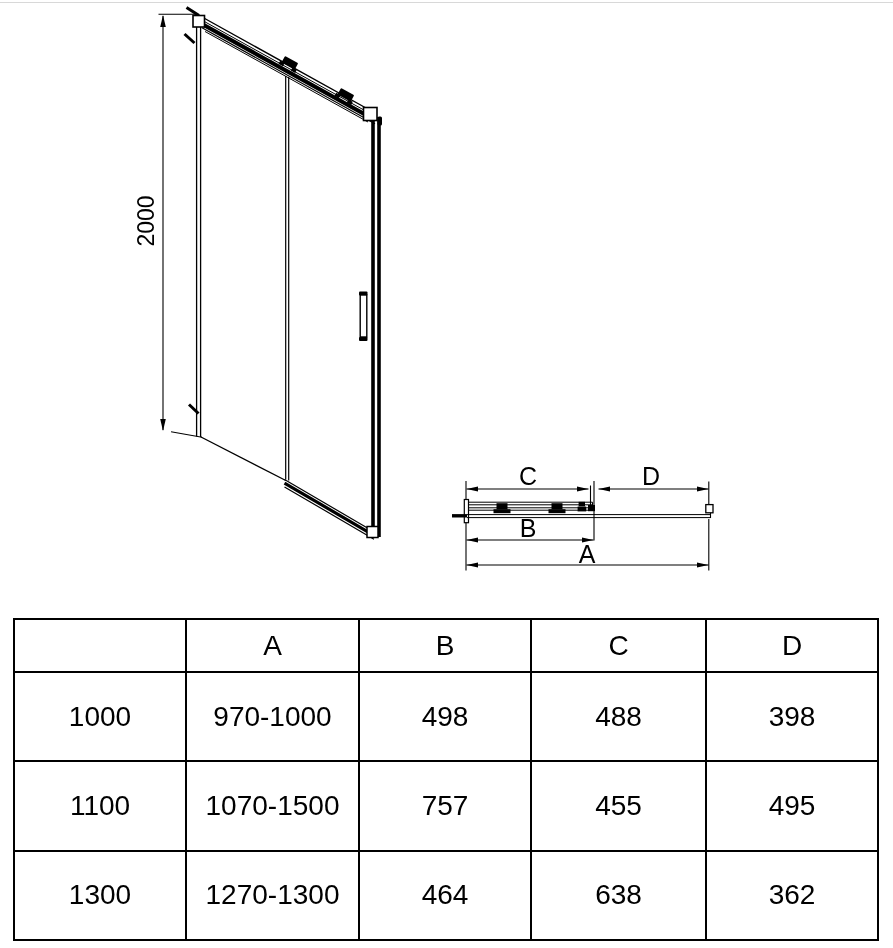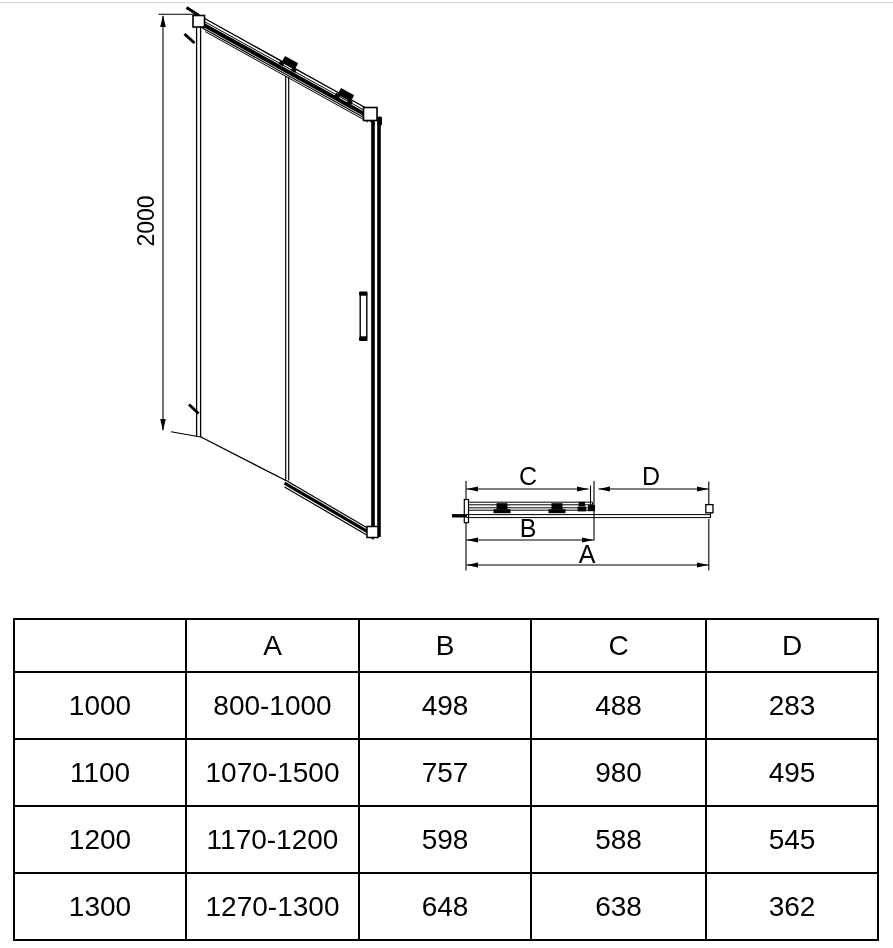--- a/index.html
+++ b/index.html
@@ -170,41 +170,34 @@
         <th></th>
         <th>A</th>
         <th>B</th>
         <th>C</th>
         <th>D</th>
       </tr>
     </thead>
     <tbody>
       <tr>
         <td>1000</td>
-        <td>800-1000</td>
+        <td>970-1000</td>
         <td>498</td>
         <td>488</td>
-        <td>283</td>
+        <td>398</td>
       </tr>
       <tr>
         <td>1100</td>
         <td>1070-1500</td>
         <td>757</td>
-        <td>980</td>
+        <td>455</td>
         <td>495</td>
-      </tr>
-      <tr>
-        <td>1200</td>
-        <td>1170-1200</td>
-        <td>598</td>
-        <td>588</td>
-        <td>545</td>
       </tr>
       <tr>
         <td>1300</td>
         <td>1270-1300</td>
-        <td>648</td>
+        <td>464</td>
         <td>638</td>
         <td>362</td>
       </tr>
     </tbody>
   </table>
 </div>
 
 </body></html>

